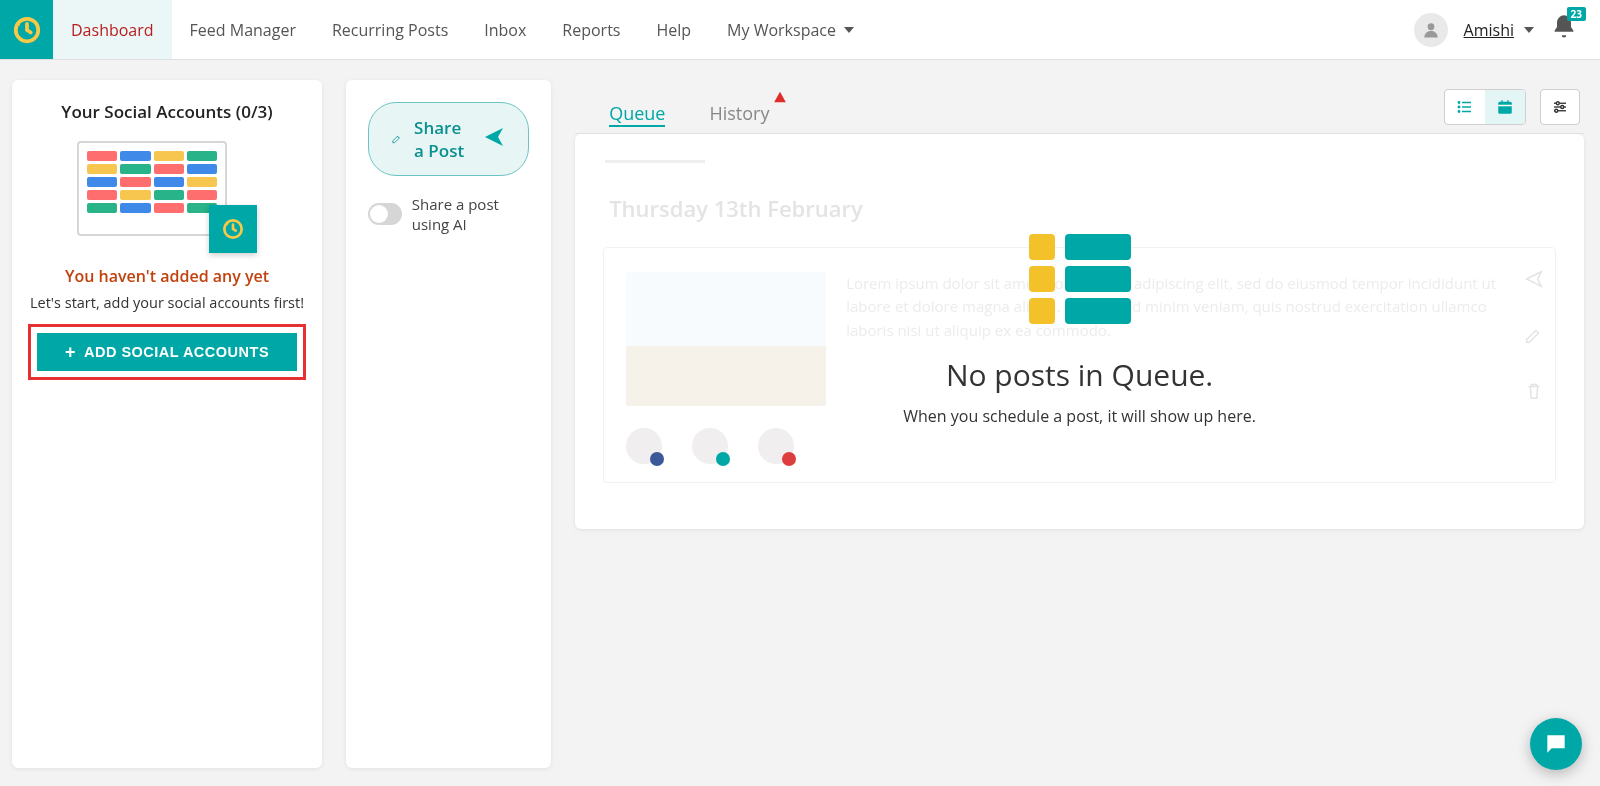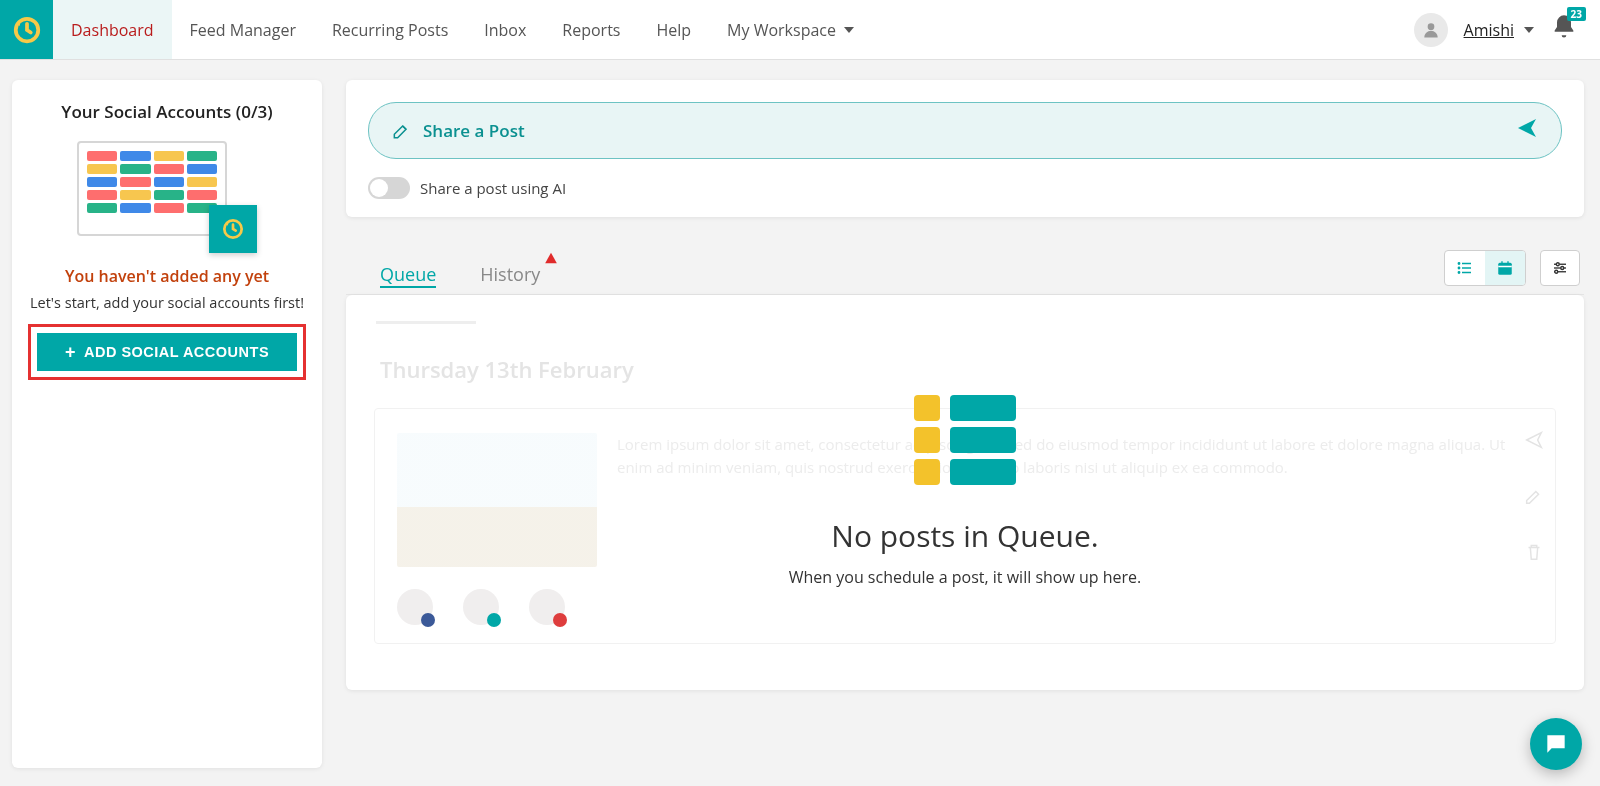--- a/index.html
+++ b/index.html
@@ -34,21 +34,21 @@
   .c1{background:#fe6e6e;} .c2{background:#3f89e8;} .c3{background:#f7c64f;} .c4{background:#28b388;}
   .overlay-sq { position:absolute; right:0; bottom:0; width:48px; height:48px; background:#00a7a7; display:flex; align-items:center; justify-content:center; box-shadow:0 2px 6px rgba(0,0,0,.2);}
   .overlay-sq svg{width:26px;height:26px;}
   .side-sub { font-size:16px; font-weight:600; margin:12px 0 6px; color:#c2410c;}
   .side-desc { font-size:14.5px; color:#333; margin-bottom:12px;}
   .red-frame { border:3px solid #e53131; padding:6px; margin:6px 2px 0; }
   .add-btn { width:100%; background:#00a7a7; color:#fff; border:none; padding:11px 0; font-size:14.5px; font-weight:700; letter-spacing:.5px; cursor:pointer; display:flex; align-items:center; justify-content:center; gap:8px;}
   .add-btn .plus{ font-size:18px; line-height:0; }
 
   
-  .main-col { flex:1; display:flex; flex-direction:column; gap:24px; }
+  .main-col { flex:1; display:flex; gap:24px; }
 
   .share-card { background:#fff; border-radius:6px; box-shadow:0 1px 4px rgba(0,0,0,.08); padding:22px 22px 18px; }
   .share-box { border:1.5px solid #6dc3c3; background:#e8f5f5; border-radius:28px; padding:13px 22px; display:flex; align-items:center; gap:12px; color:#0a9090; font-size:17px; font-weight:600; cursor:pointer;}
   .share-box svg{ width:20px; height:20px; stroke:#0a9090; fill:none; stroke-width:1.8;}
   .share-send { margin-left:auto; }
   .share-send svg{ width:24px; height:24px; fill:#00a7a7; stroke:none;}
   .share-ai { margin-top:18px; display:flex; align-items:center; gap:10px; font-size:15px; color:#444; }
   .toggle { width:42px; height:22px; background:#d6d6d6; border-radius:11px; position:relative; cursor:pointer;}
   .toggle::after{content:""; position:absolute; left:2px; top:2px; width:18px; height:18px; background:#fff; border-radius:50%;}
 

